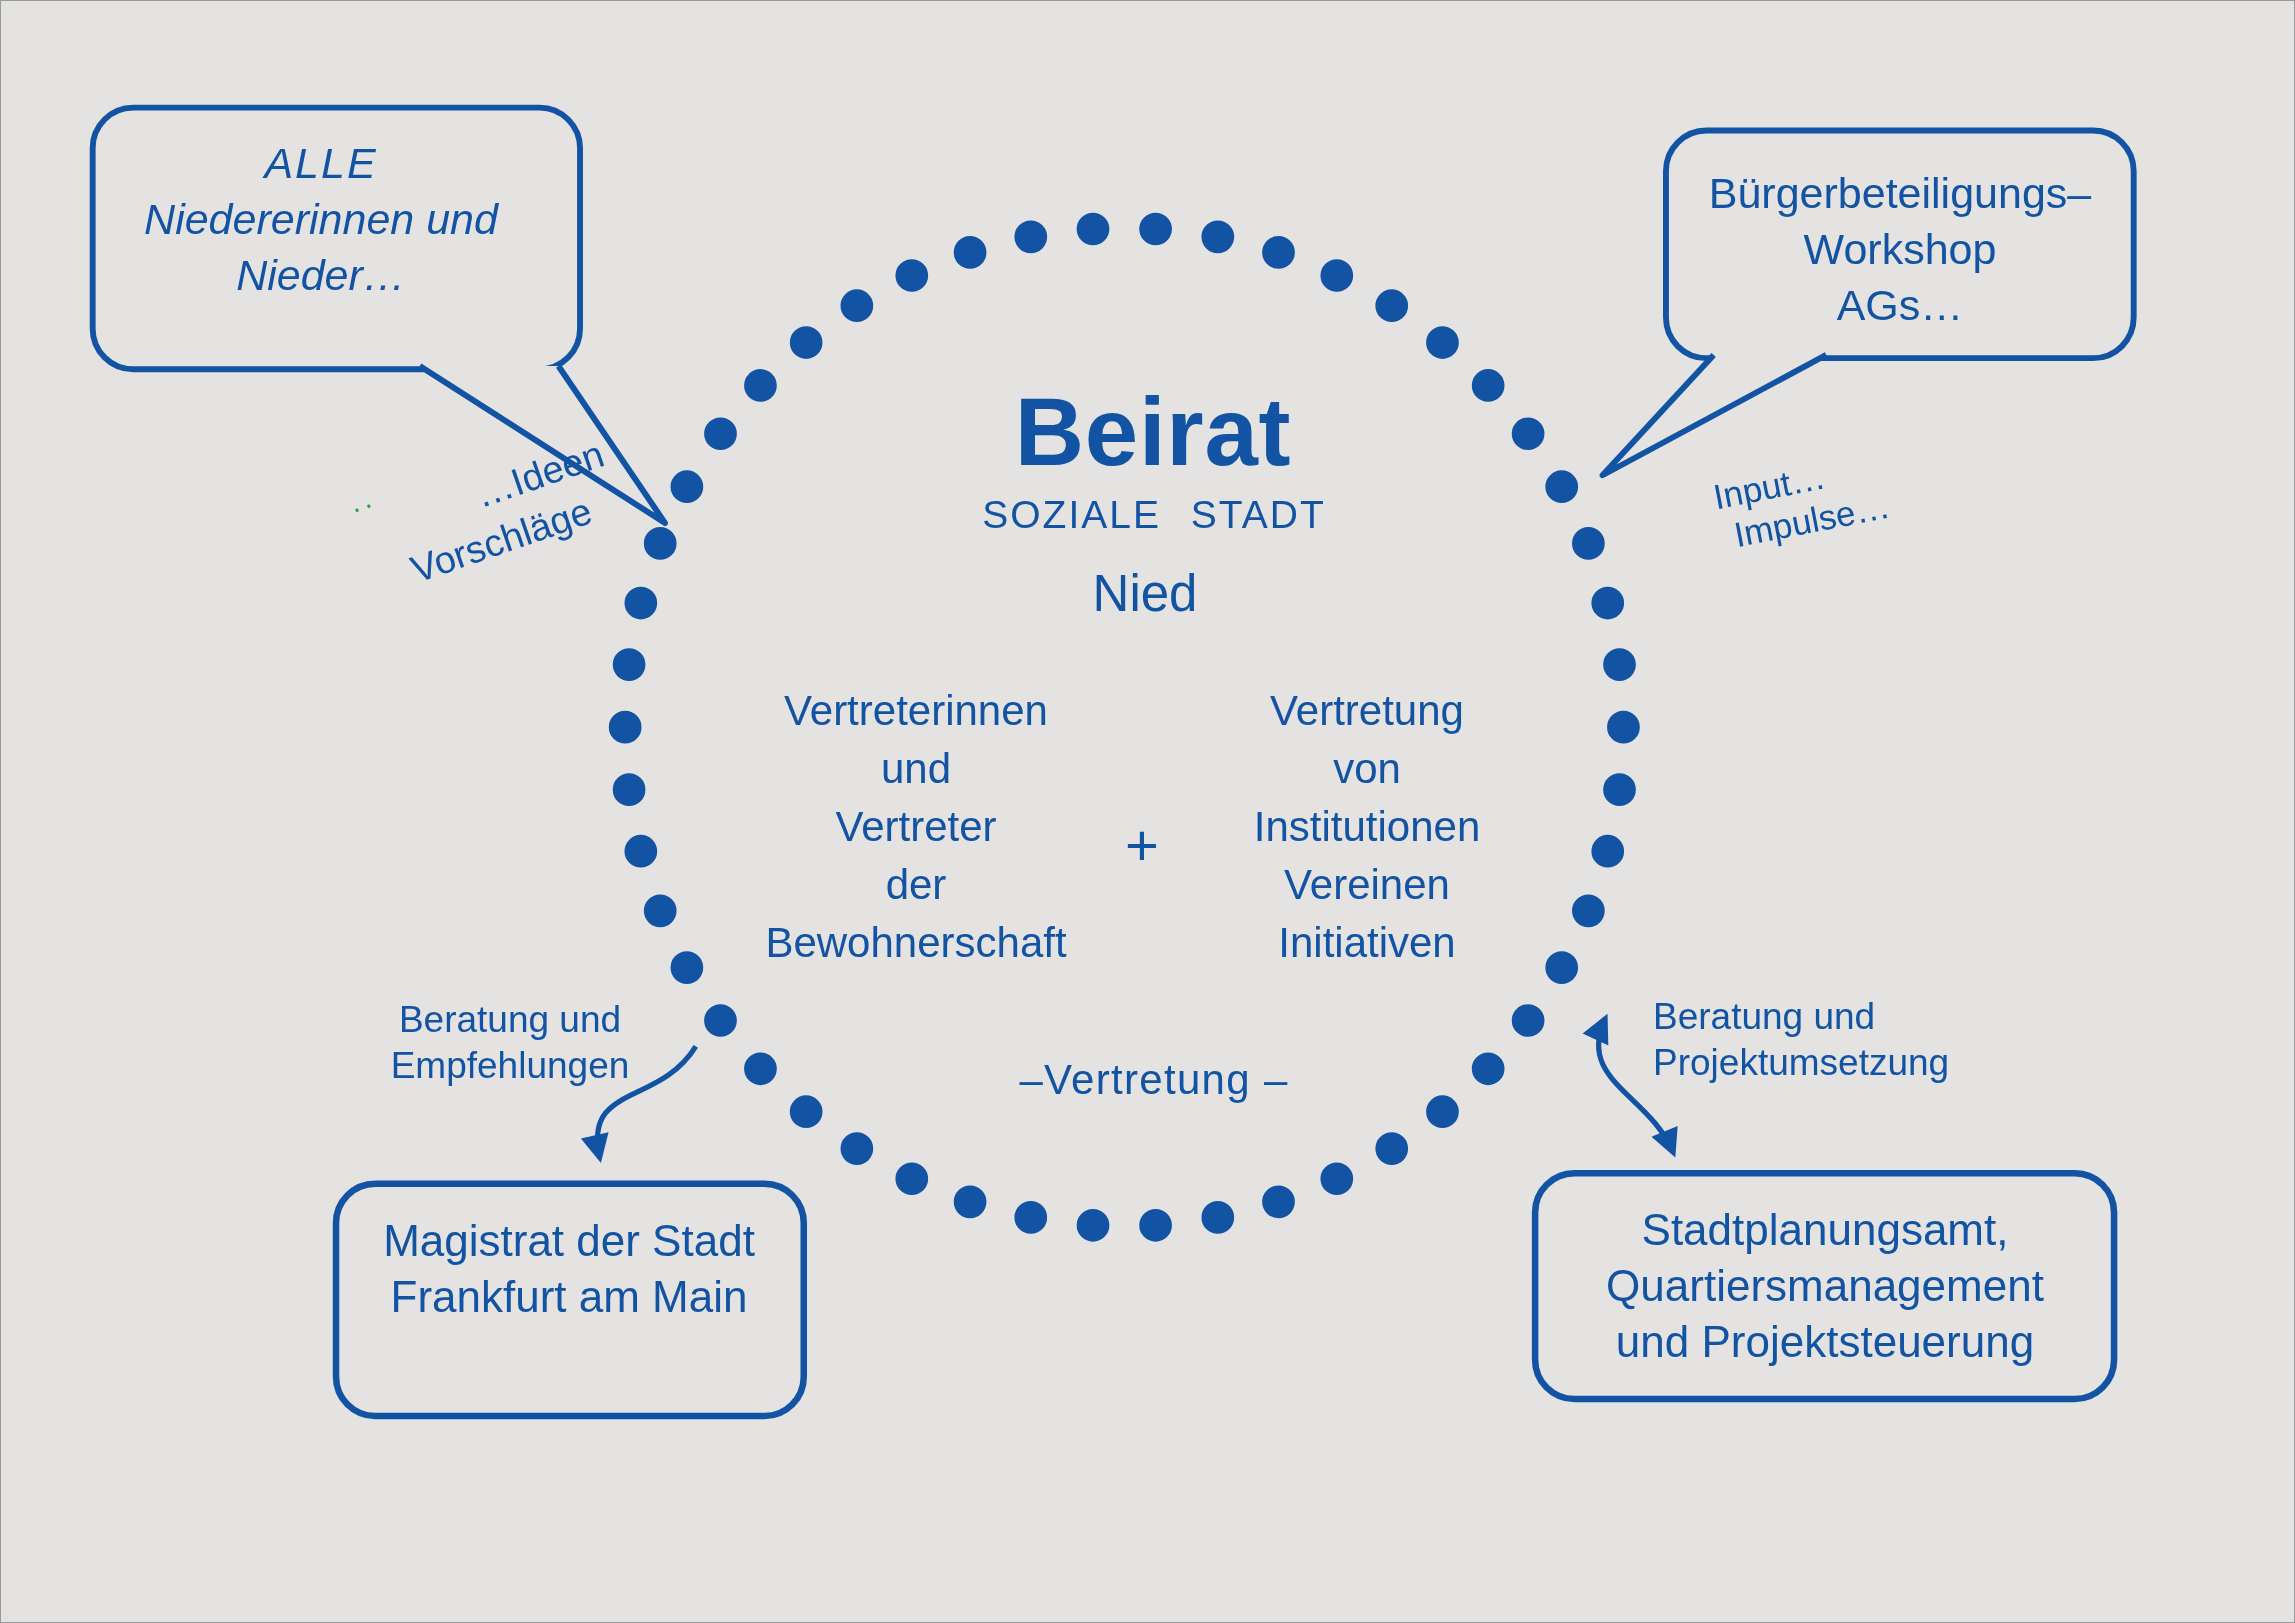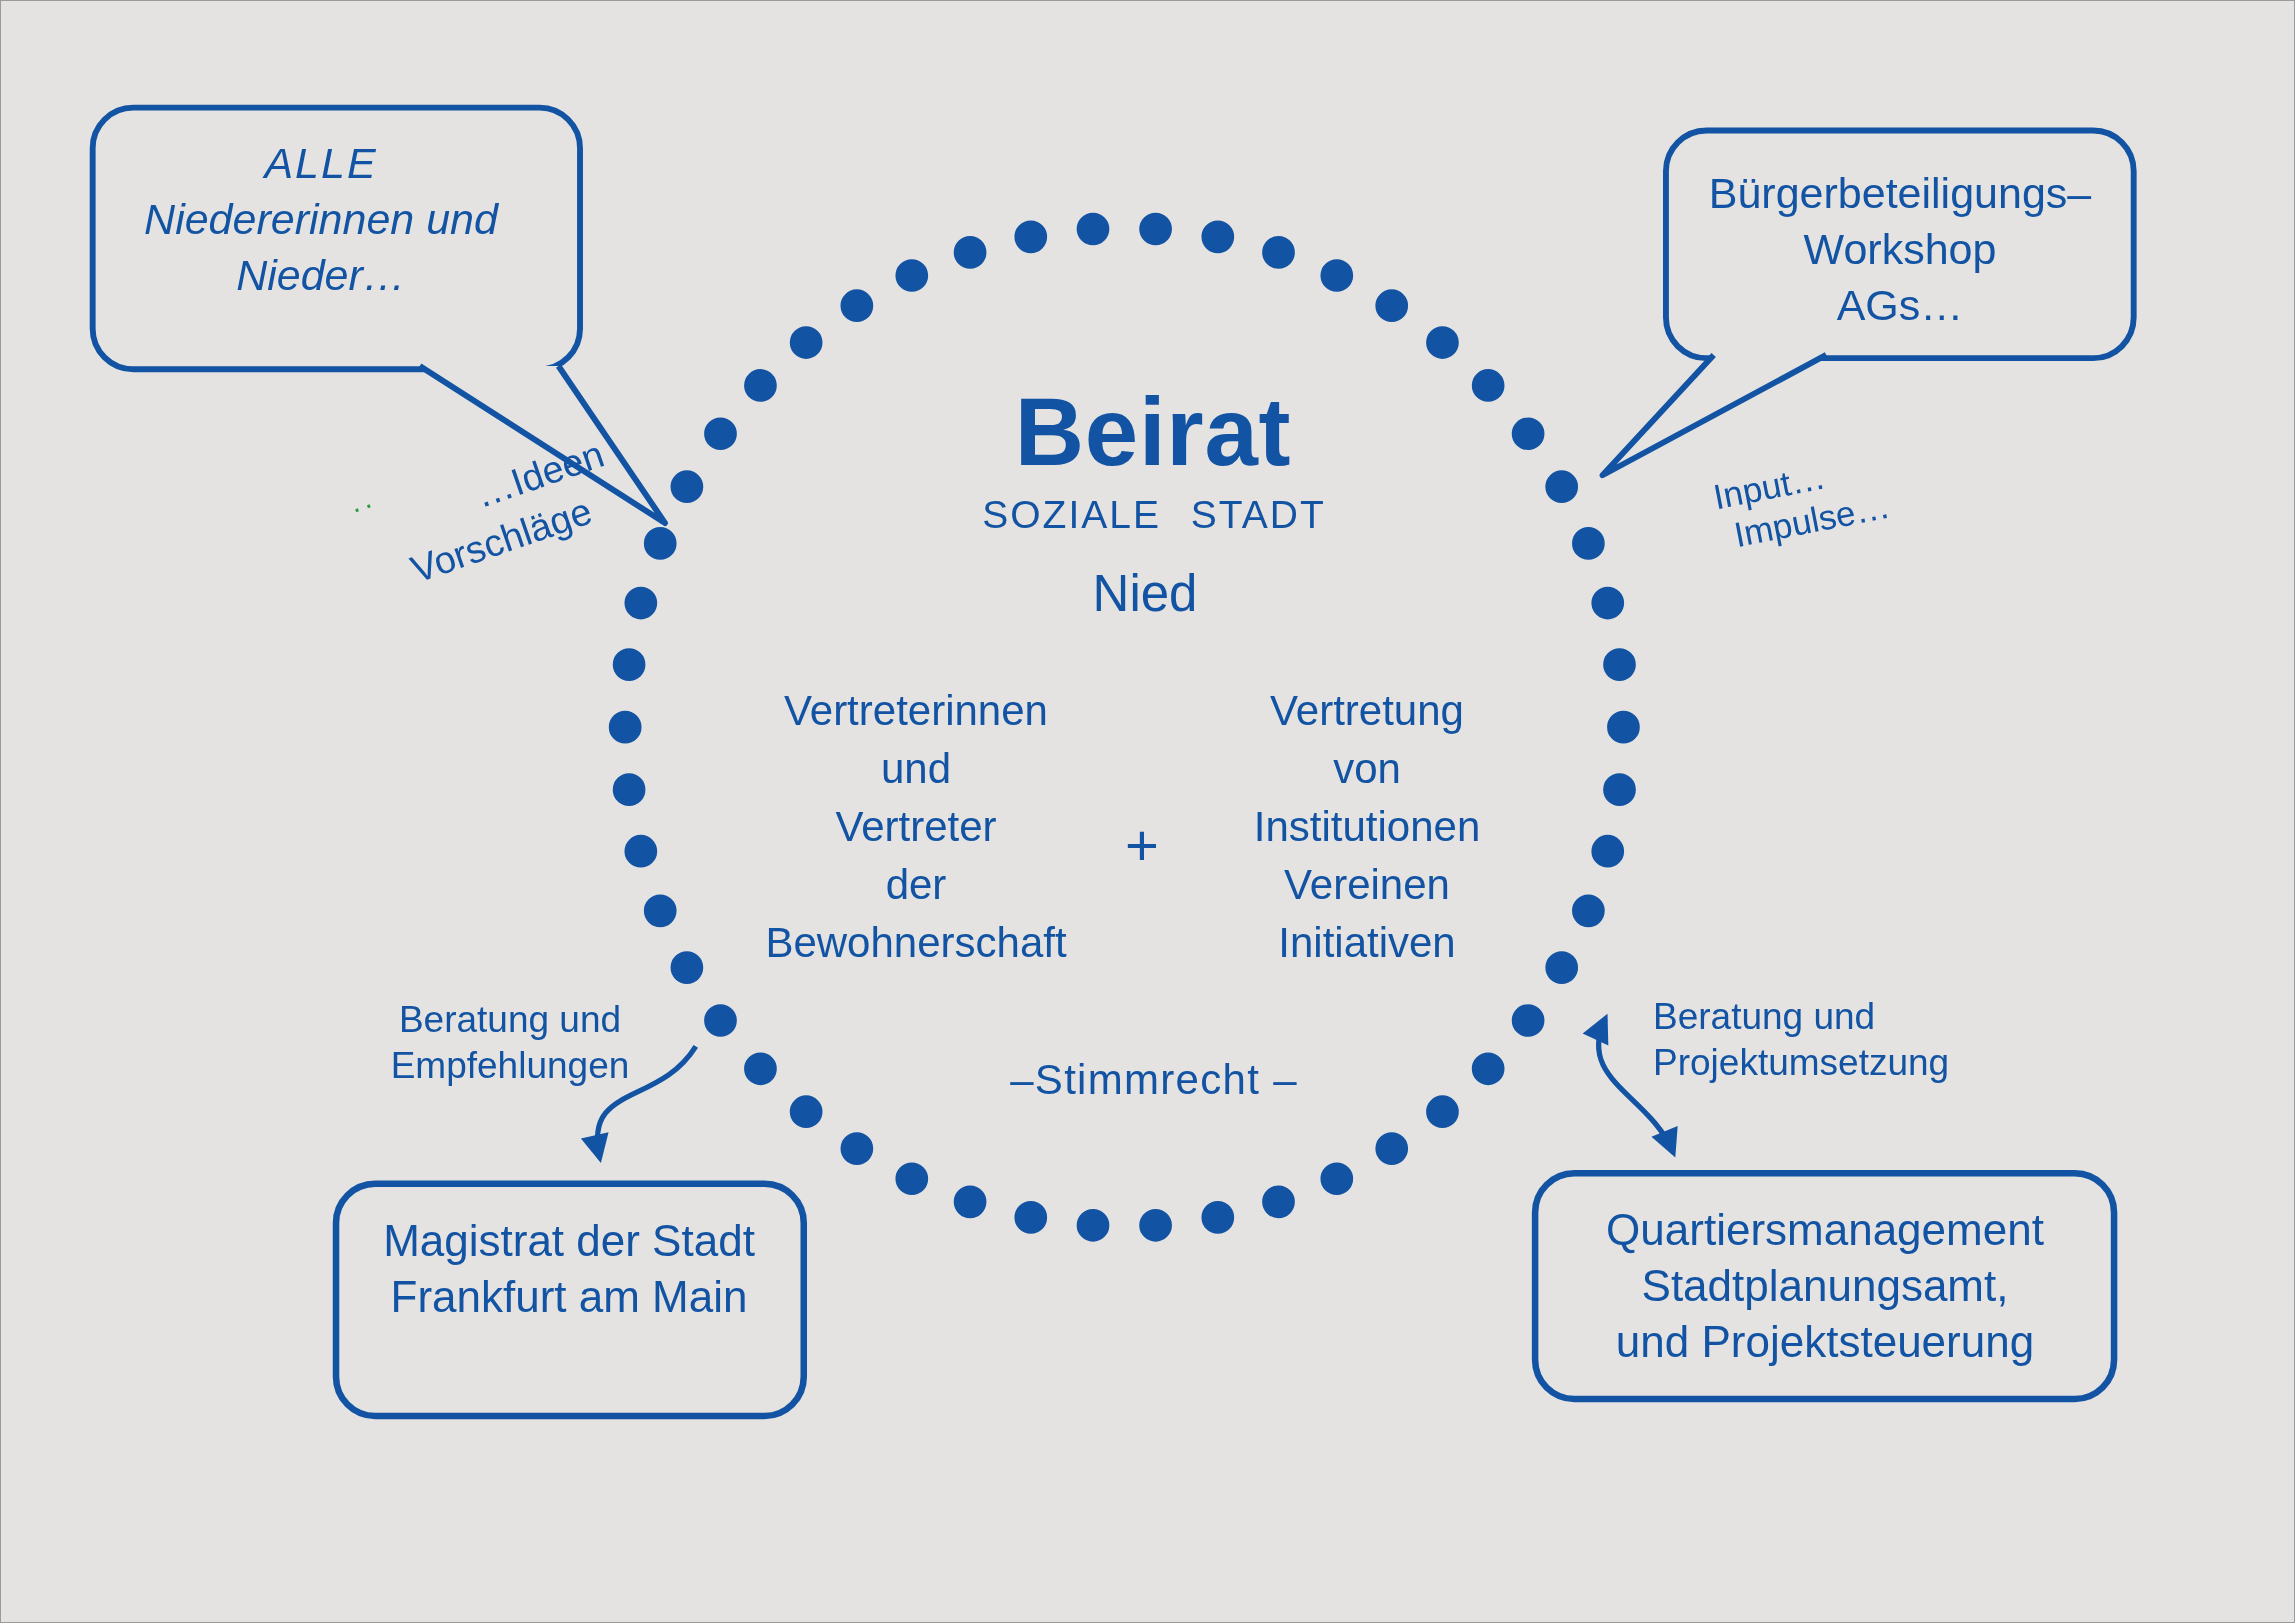--- a/index.html
+++ b/index.html
@@ -81,21 +81,21 @@
   <div class="txt center plus" style="left:1141px; top:810px;">+</div>
 
   <div class="txt center col" style="left:1366px; top:681px;">
     <div>Vertretung</div>
     <div>von</div>
     <div>Institutionen</div>
     <div>Vereinen</div>
     <div>Initiativen</div>
   </div>
 
-  <div class="txt center voting" style="left:1153px; top:1055px;">–Stimmrecht –</div>
+  <div class="txt center voting" style="left:1153px; top:1055px;">–Vertretung –</div>
 
   <div class="txt center bubble-text" style="left:320px; top:134px;font-style:italic;">
     <div style="letter-spacing:2px;">ALLE</div>
     <div>Niedererinnen und</div>
     <div>Nieder…</div>
   </div>
 
   <div class="txt center bubble-text" style="left:1899px; top:164px;">
     <div>Bürgerbeteiligungs–</div>
     <div>Workshop</div>
@@ -123,19 +123,19 @@
     <div>Beratung und</div>
     <div>Projektumsetzung</div>
   </div>
 
   <div class="txt center box-text" style="left:568px; top:1212px;">
     <div>Magistrat der Stadt</div>
     <div>Frankfurt am Main</div>
   </div>
 
   <div class="txt center box-text" style="left:1824px; top:1201px;">
+    <div>Stadtplanungsamt,</div>
     <div>Quartiersmanagement</div>
-    <div>Stadtplanungsamt,</div>
     <div>und Projektsteuerung</div>
   </div>
 
 </div>
 
 
 </body></html>

